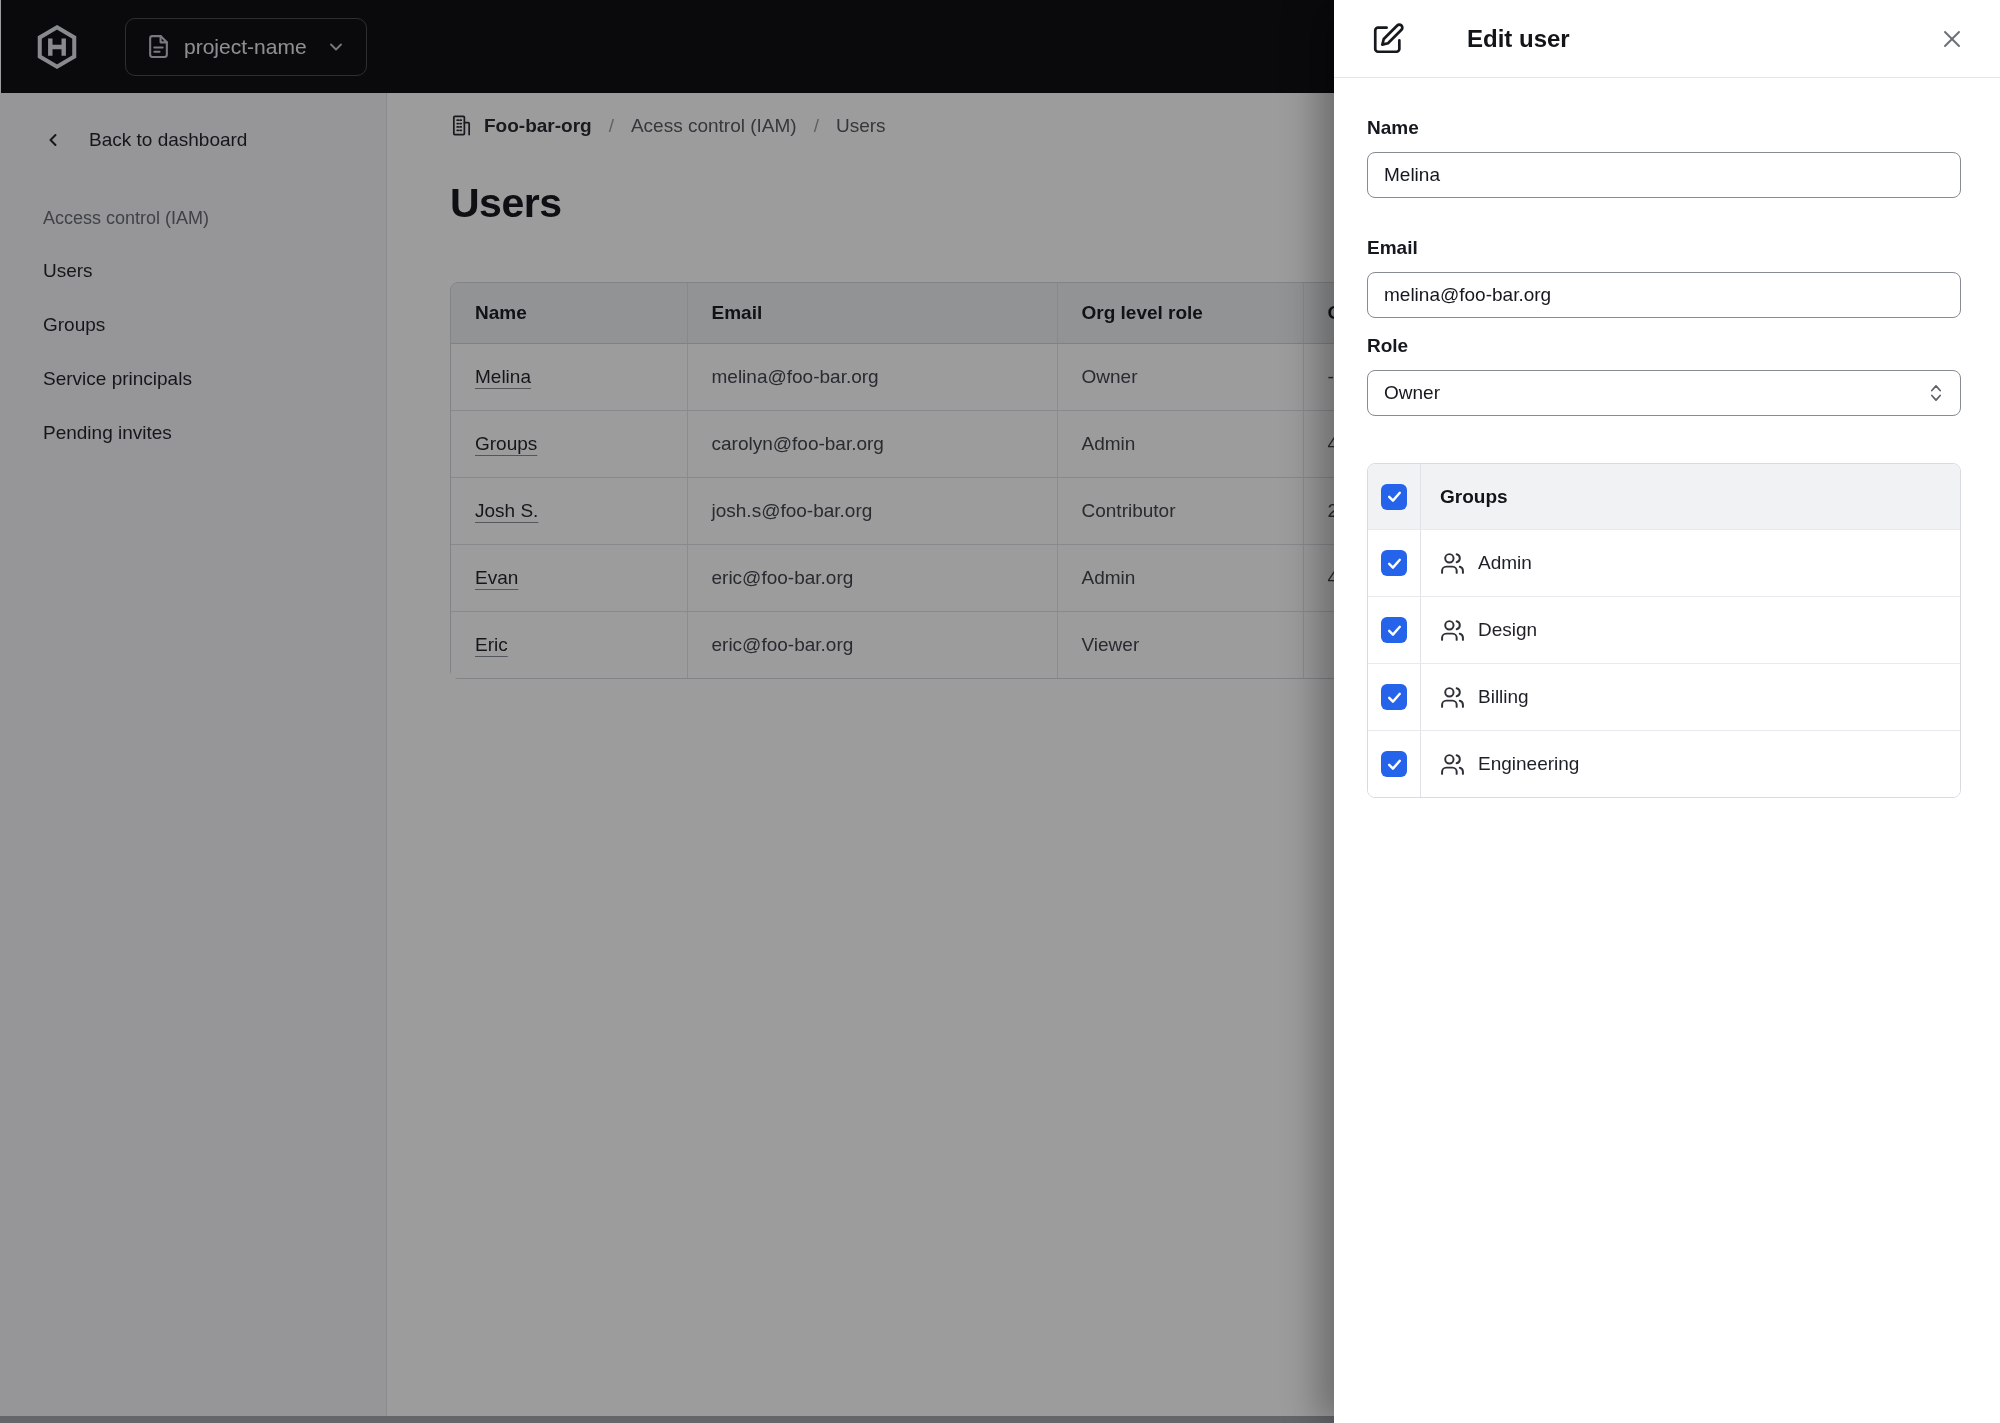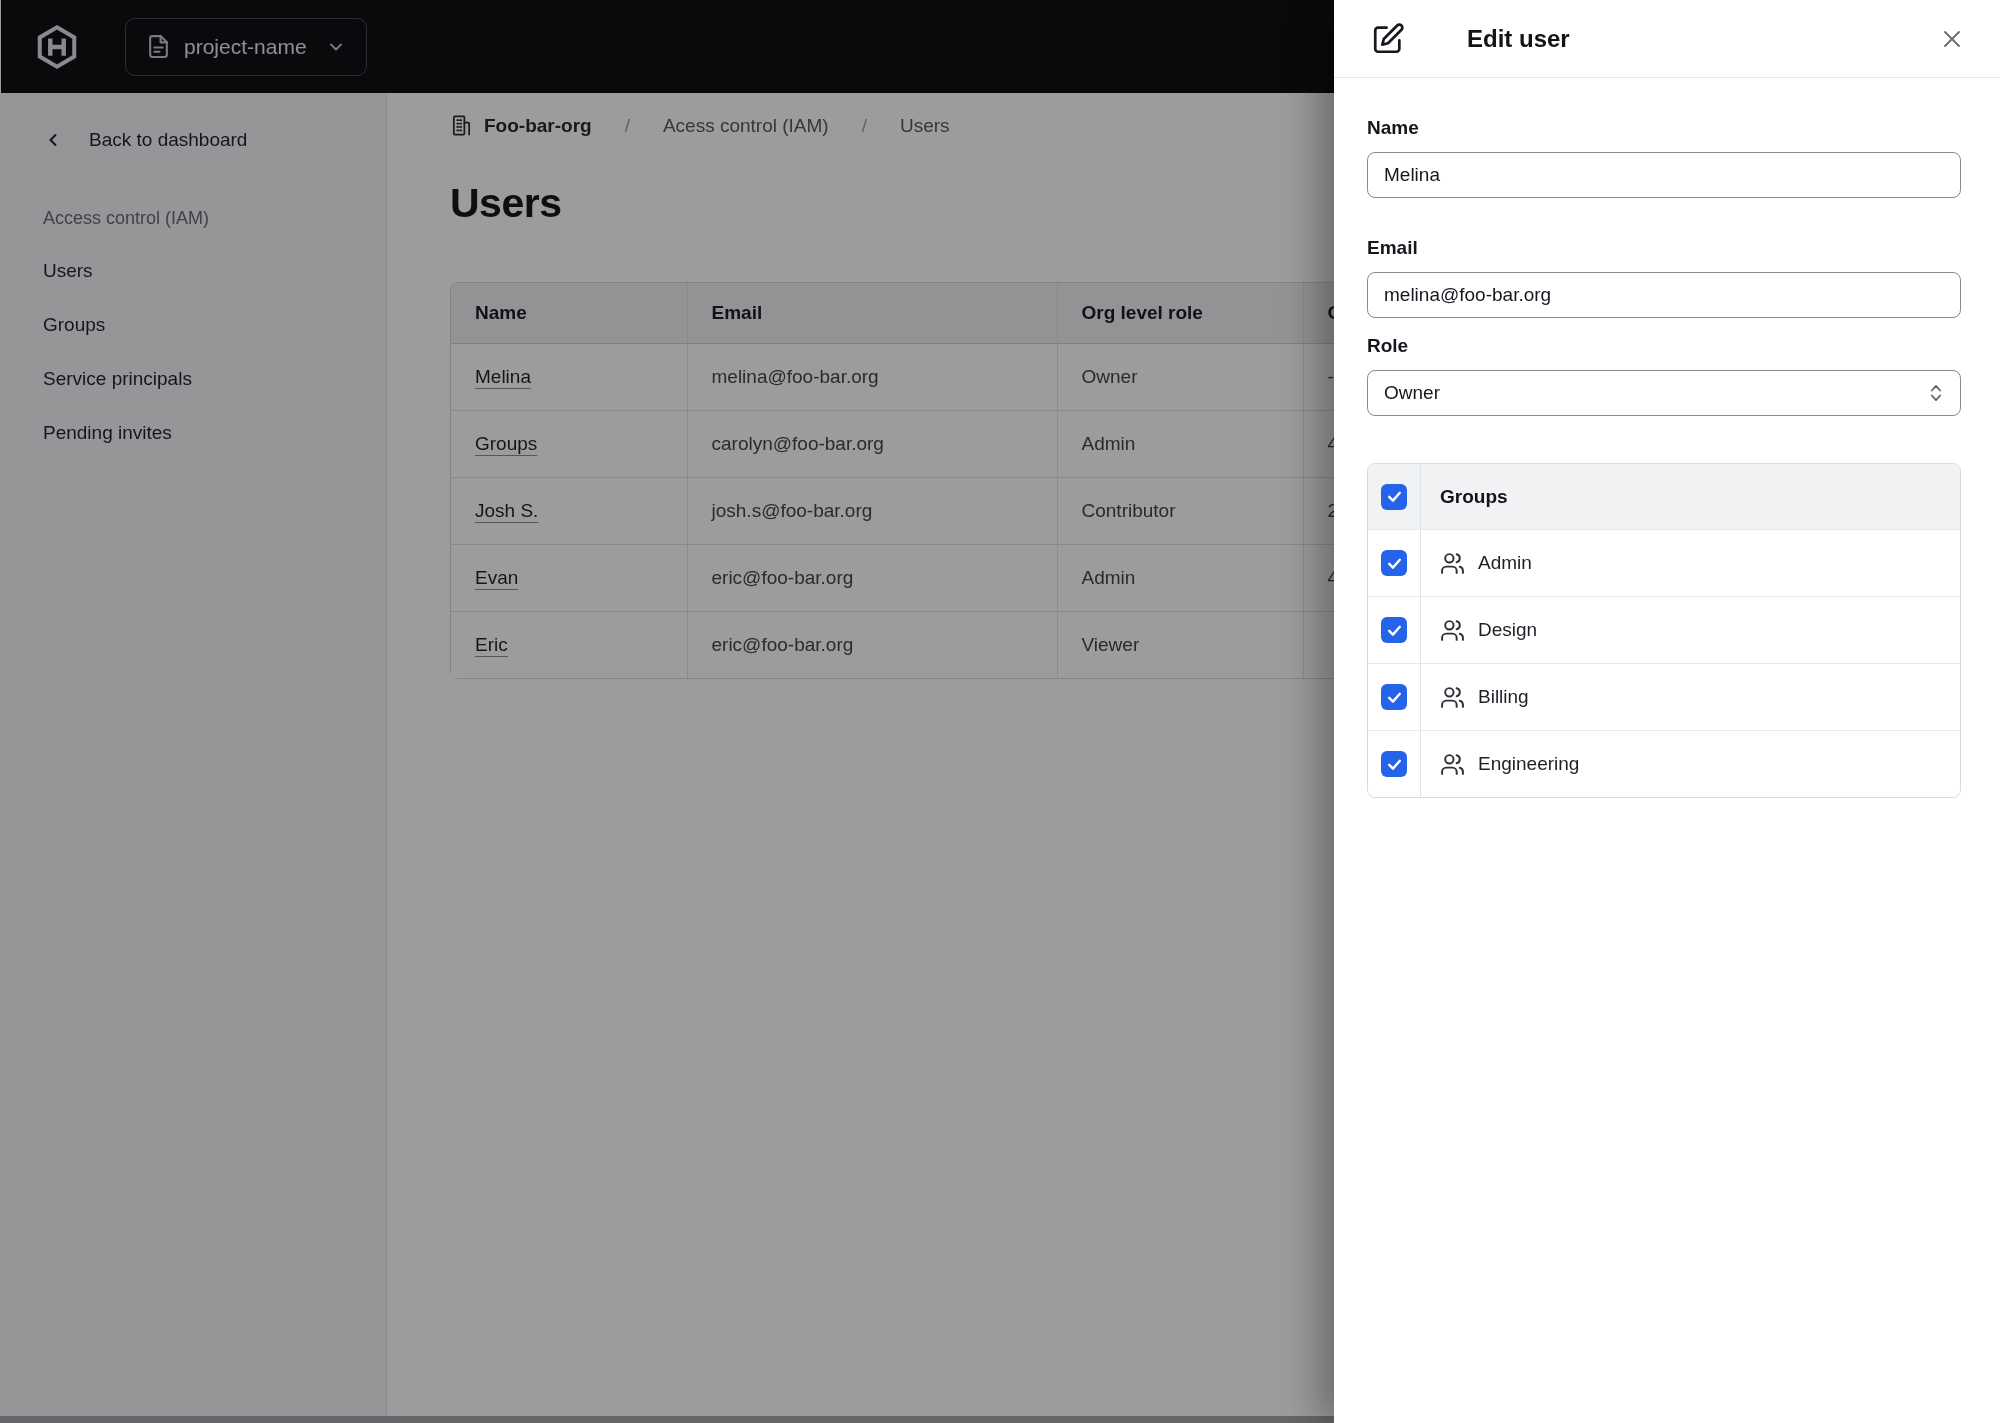--- a/index.html
+++ b/index.html
@@ -21,21 +21,21 @@
   
   .app-body{position:absolute;top:93px;left:0;width:2000px;bottom:0;display:flex;z-index:1;}
   .sidebar{width:387px;flex:0 0 387px;background:#f5f5f7;border-right:1px solid #e1e3e7;
            box-sizing:border-box;padding:36px 20px 0 43px;}
   .back-link{display:flex;align-items:center;gap:26px;font-size:19px;font-weight:500;color:#1d2127;cursor:pointer;}
   .back-link .chev{width:20px;height:20px;color:#1d2127;}
   .section-label{margin-top:57px;font-size:18px;color:#65696f;}
   .nav-item{margin-top:30px;font-size:19px;line-height:24px;color:#1d2127;cursor:pointer;}
 
   .main{flex:1;box-sizing:border-box;padding:21px 0 0 63px;background:#fff;}
-  .breadcrumb{display:flex;align-items:center;gap:33px;font-size:19px;color:#54585f;}
+  .breadcrumb{display:flex;align-items:center;gap:17px;font-size:19px;color:#54585f;}
   .crumb-first{display:flex;align-items:center;gap:11px;font-weight:600;color:#24272d;cursor:pointer;}
   .crumb-first .icon{width:23px;height:23px;color:#24272d;}
   .crumb{cursor:pointer;}
   .crumb-sep{color:#9a9ea5;}
   .page-title{margin-top:44px;font-size:41px;line-height:44px;font-weight:700;color:#131518;letter-spacing:-.5px;}
 
   
   .table-wrap{margin-top:57px;width:1152px;border:1px solid #d2d5da;border-radius:8px;}
   table.users{border-collapse:collapse;width:100%;table-layout:fixed;font-size:19px;}
   table.users th{height:60px;background:#eef0f2;font-weight:700;color:#17191d;text-align:left;

